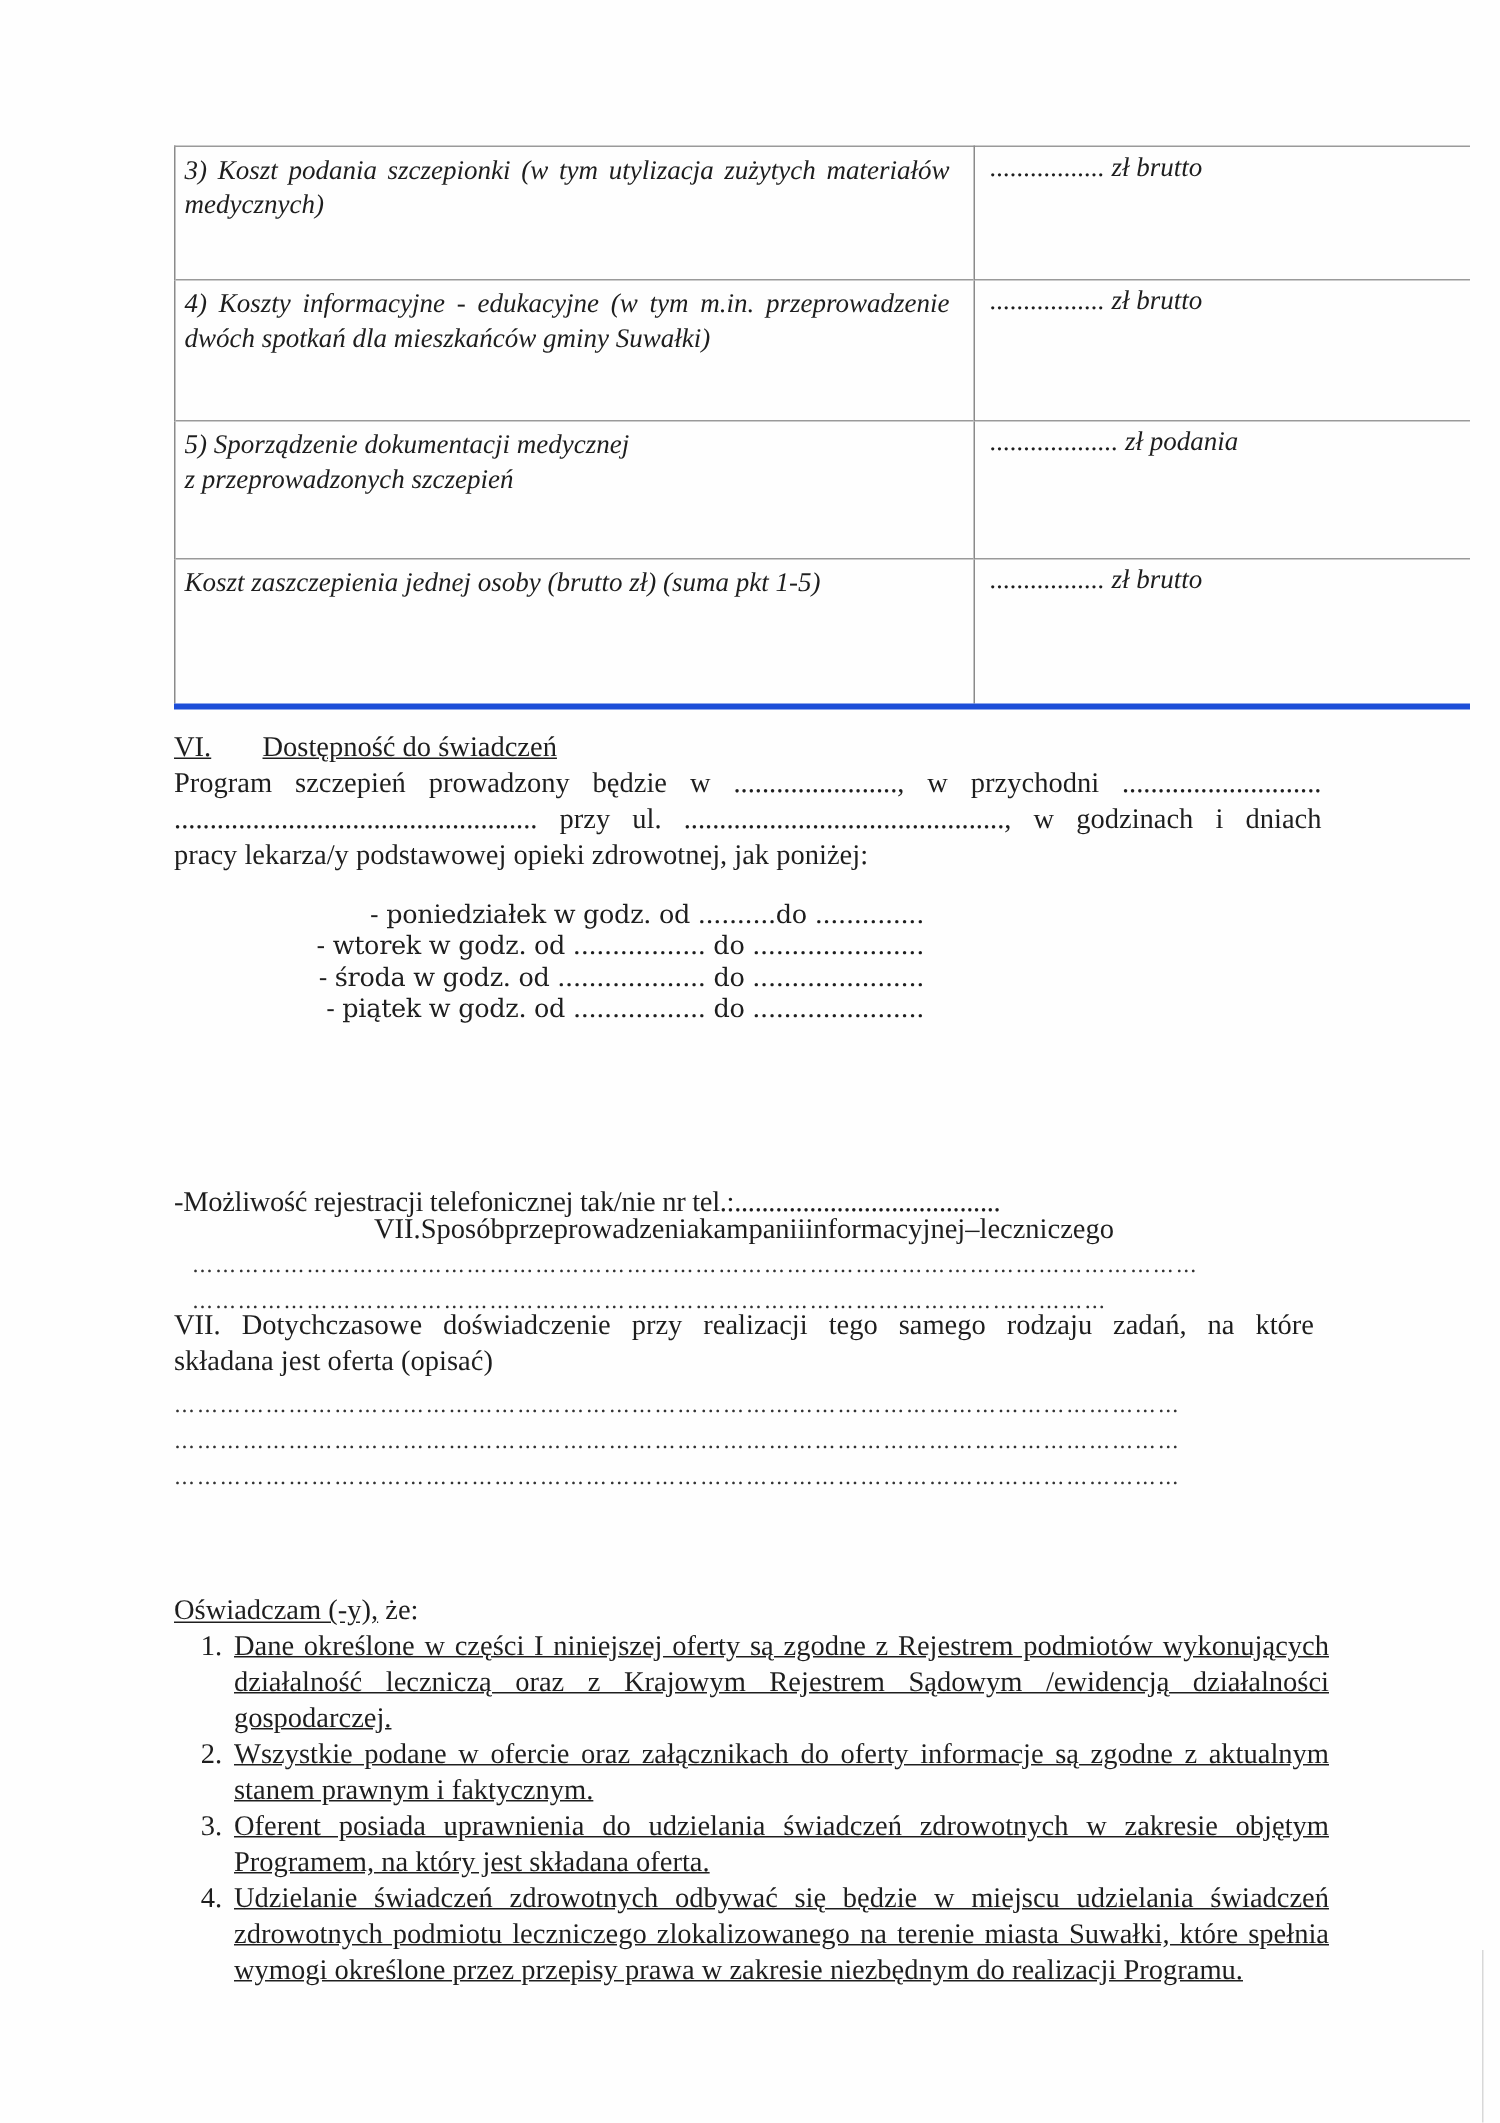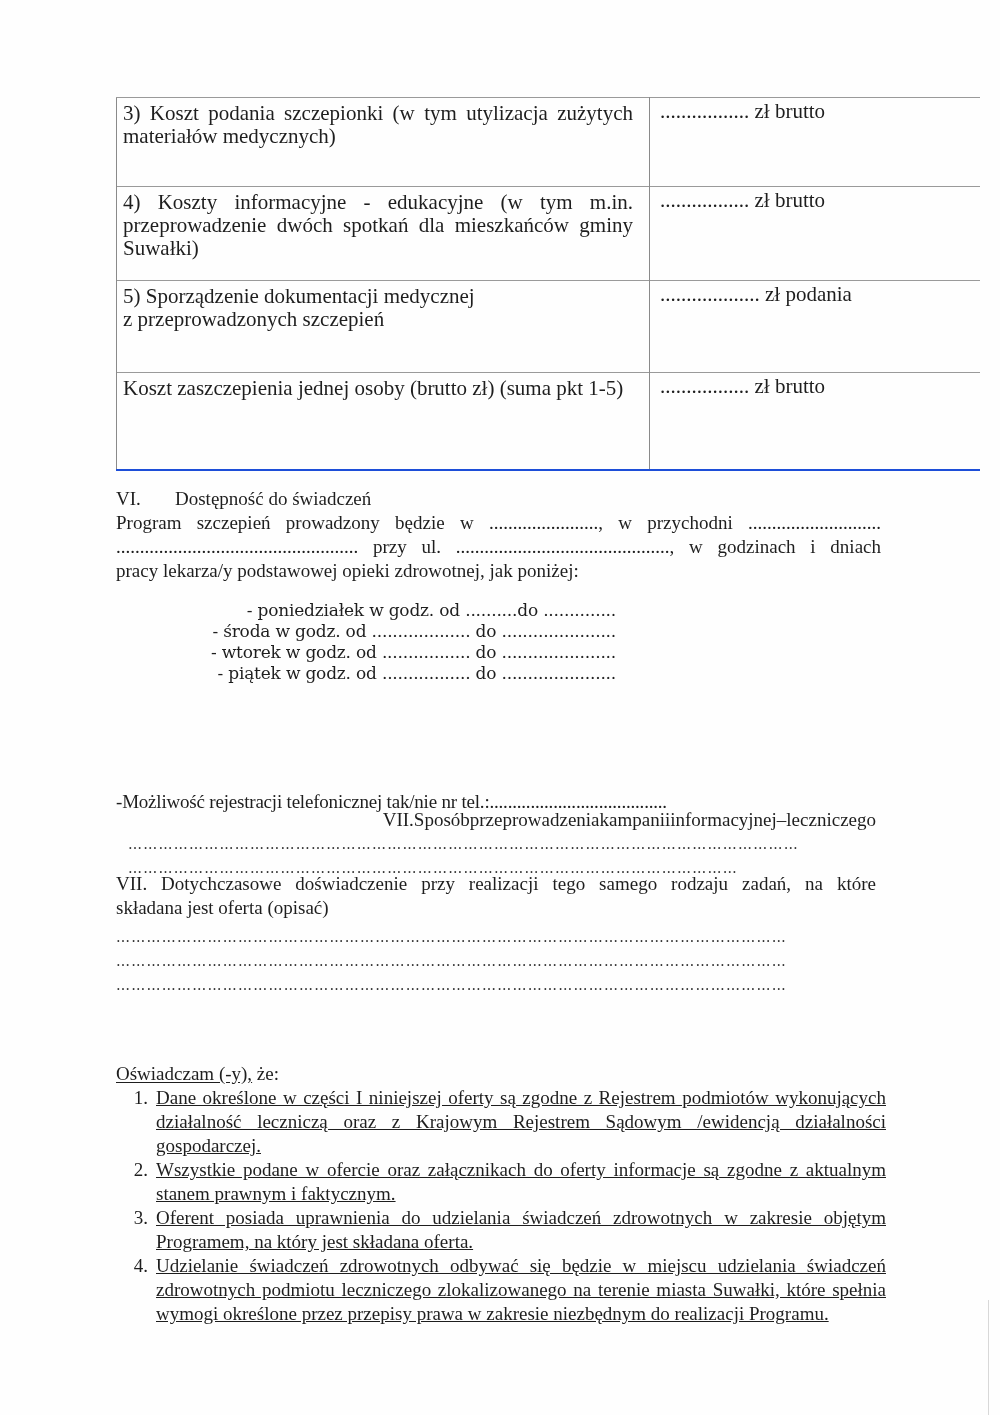--- a/index.html
+++ b/index.html
@@ -30,33 +30,34 @@
       background: #d8d8d8;
     }
 
     
     .cost-table {
       position: absolute;
       left: 116px;
       top: 97px;
       width: 864px;
       border-collapse: collapse;
-      font-size: 21px;
+      font-size: 18px;
       line-height: 23px;
+      font-style: italic;
     }
     .cost-row {
       position: relative;
     }
     .cost-row td {
       vertical-align: top;
       border-top: 1px solid #9a9a9a;
       padding: 0;
     }
     .cost-row:last-child td {
-      border-bottom: 2px solid #1d4ed8;
+      border-bottom: 4px solid #1d4ed8;
     }
     .cost-desc {
       width: 520px;
       border-left: 1px solid #8a8a8a;
       border-right: 1px solid #8a8a8a;
       padding: 4px 6px 0 6px !important;
       text-align: justify;
       text-align-last: left;
     }
     .cost-desc .inner {
@@ -76,20 +77,21 @@
       left: 116px;
       font-size: 19px;
       line-height: 24px;
     }
     .section-vi {
       top: 487px;
       width: 765px;
     }
     .section-heading {
       display: flex;
+      text-decoration: underline;
     }
     .roman {
       width: 59px;
       display: inline-block;
     }
     .justified-line {
       display: block;
       text-align: justify;
       text-align-last: justify;
       white-space: nowrap;
@@ -119,21 +121,21 @@
       white-space: nowrap;
       letter-spacing: -0.2px;
     }
 
     .section-vii {
       top: 808px;
       width: 760px;
     }
     .vii-heading {
       display: flex;
-      justify-content: flex-end;
+      justify-content: center;
       width: 760px;
     }
     .dots-line {
       display: block;
       white-space: nowrap;
       overflow: hidden;
       font-family: "DejaVu Serif", serif;
       font-size: 14px;
       letter-spacing: 1.25px;
       line-height: 24px;
@@ -238,22 +240,22 @@
       <span class="roman">VI.</span>
       <span>Dostępność do świadczeń</span>
     </div>
     <span class="justified-line">Program szczepień prowadzony będzie w ......................., w przychodni ............................</span>
     <span class="justified-line">................................................... przy ul. ............................................., w godzinach i dniach</span>
     <span class="plain-line">pracy lekarza/y podstawowej opieki zdrowotnej, jak poniżej:</span>
   </div>
 
   <div class="block hours-list">
     <span class="hour-line">- poniedziałek w godz. od ..........do ..............</span>
+    <span class="hour-line">- wtorek w godz. od ................. do ......................</span>
     <span class="hour-line">- środa w godz. od ................... do ......................</span>
-    <span class="hour-line">- wtorek w godz. od ................. do ......................</span>
     <span class="hour-line">- piątek w godz. od ................. do ......................</span>
   </div>
 
   <div class="block phone-line">-Możliwość rejestracji telefonicznej tak/nie nr tel.:.......................................</div>
 
   <div class="block section-vii">
     <div class="vii-heading">
       <span>VII.</span>
       <span>Sposób</span>
       <span>przeprowadzenia</span>

